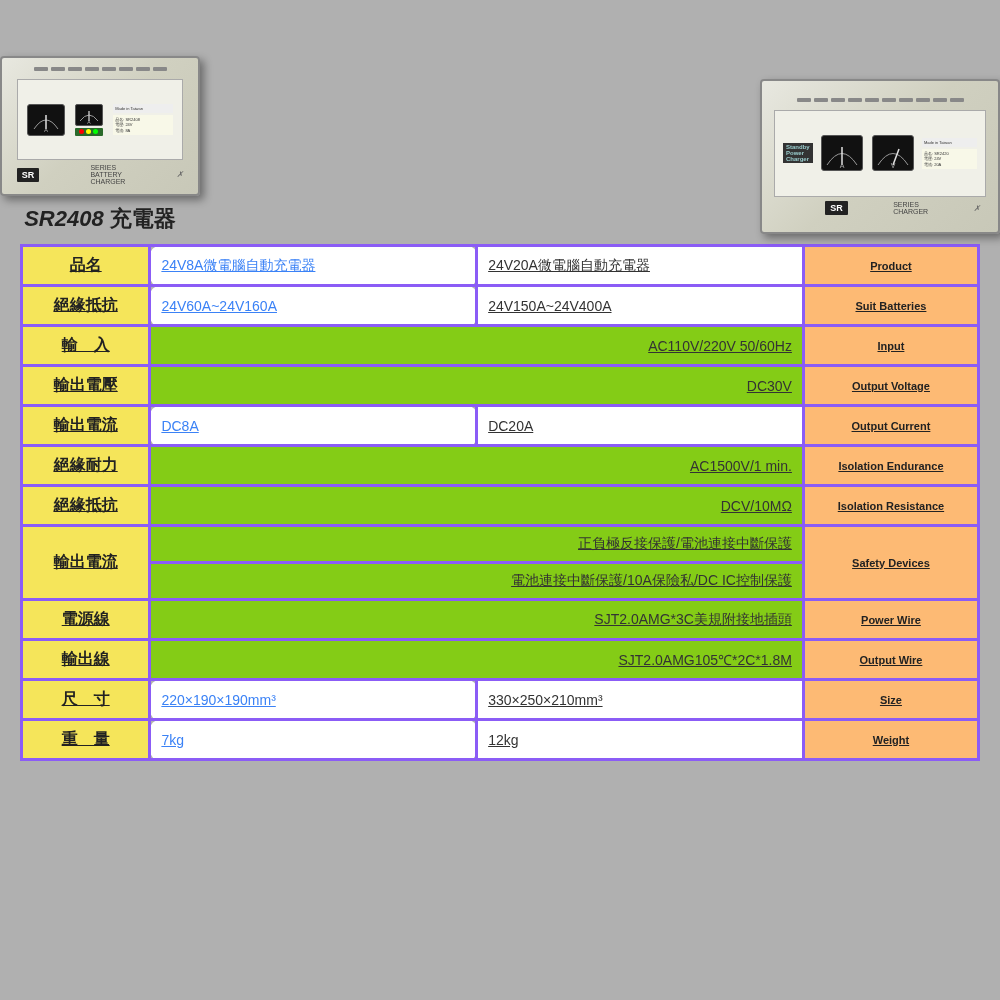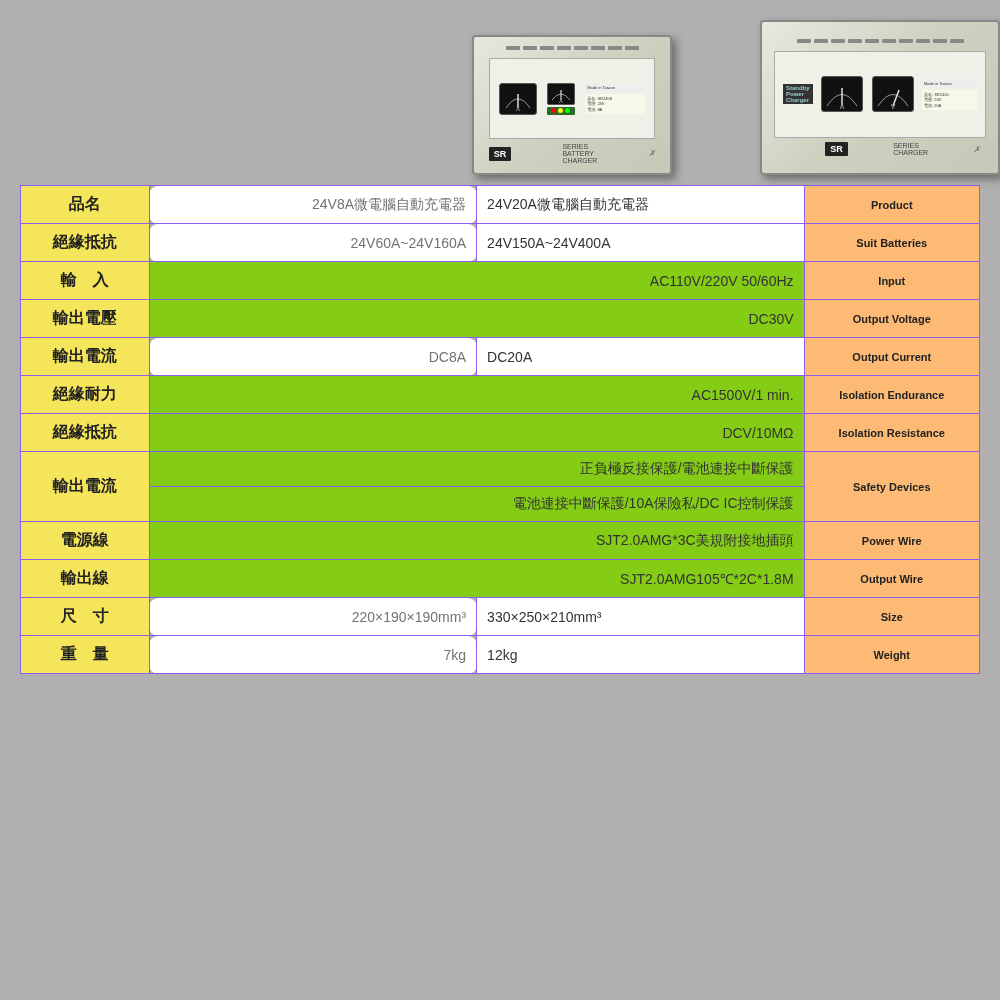--- a/index.html
+++ b/index.html
@@ -9,25 +9,26 @@
       background-color: #b0b0b0;
       font-family: Arial, "Microsoft JhengHei", "PingFang TC", sans-serif;
       display: flex;
       flex-direction: column;
       align-items: center;
       overflow: hidden;
     }
 
     .product-images {
       display: flex;
-      justify-content: flex-end;
+      justify-content: space-between;
       align-items: flex-end;
       gap: 88px;
       padding: 20px 0 10px 0;
       width: 100%;
+      margin-top: 36px;
     }
 
     .product-item {
       display: flex;
       flex-direction: column;
       align-items: center;
     }
 
     .charger-image {
       width: 200px;
@@ -128,40 +129,41 @@
       border-collapse: collapse;
       margin: 0 auto;
       font-size: 14px;
     }
 
     .spec-table tr {
       border-bottom: 1px solid #ccc;
     }
 
     .spec-table td {
-      border: 1px solid #8b5cf6;
+      border: 3px solid #8b5cf6;
       padding: 8px 10px;
       vertical-align: middle;
+      text-decoration: underline;
     }
 
     .col-label {
       background-color: #f5e55a;
       font-weight: bold;
       font-size: 16px;
       width: 110px;
       text-align: center;
       color: #222;
       white-space: nowrap;
     }
 
     .col-sr2408 {
       background-color: #fff;
-      text-align: right;
+      text-align: left;
       width: 280px;
-      color: #737373;
+      color: #3b82f6;
       border-radius: 9px;
     }
 
     .col-sr2420 {
       background-color: #fff;
       text-align: left;
       width: 280px;
       color: #333;
     }
 
@@ -234,20 +236,23 @@
             <div>電流: 8A</div>
           </div>
         </div>
       </div>
       <div class="charger-bottom">
         <div class="sr-logo">SR</div>
         <div style="font-size:7px;color:#444;">SERIES<br>BATTERY<br>CHARGER</div>
         <div style="font-size:8px;color:#666;font-style:italic;">✗</div>
       </div>
     </div>
+    <div class="product-title">
+      <span class="model">SR2408</span><span> 充電器</span>
+    </div>
   </div>
 
   <div class="product-item">
     <div class="charger-image large">
       <div class="vents">
         <div class="vent-line"></div>
         <div class="vent-line"></div>
         <div class="vent-line"></div>
         <div class="vent-line"></div>
         <div class="vent-line"></div>

